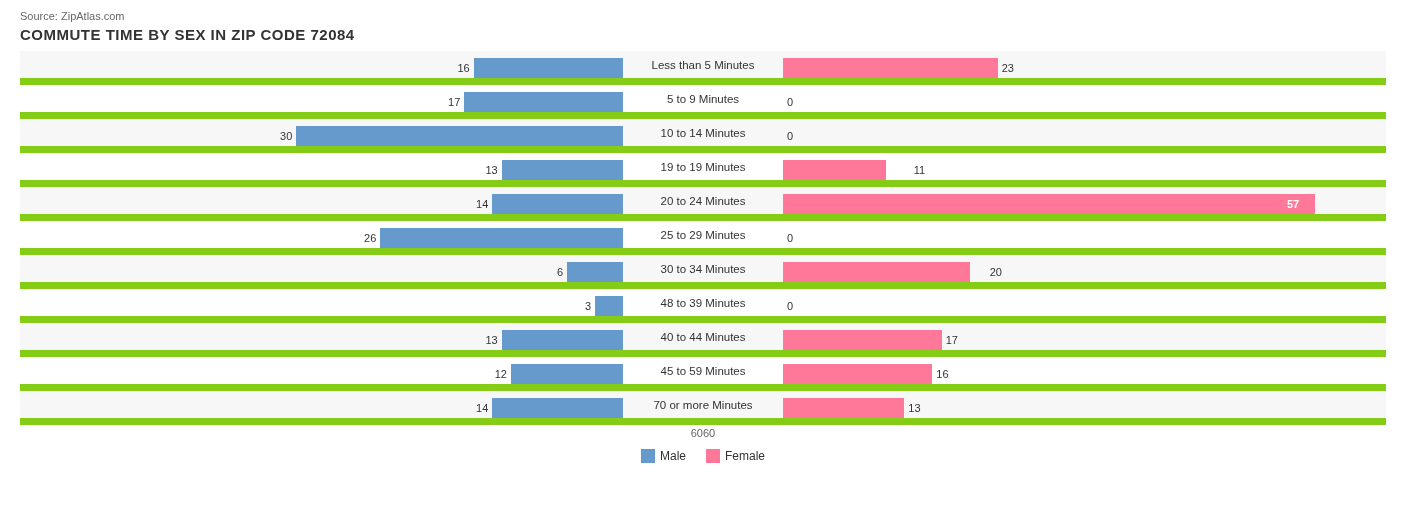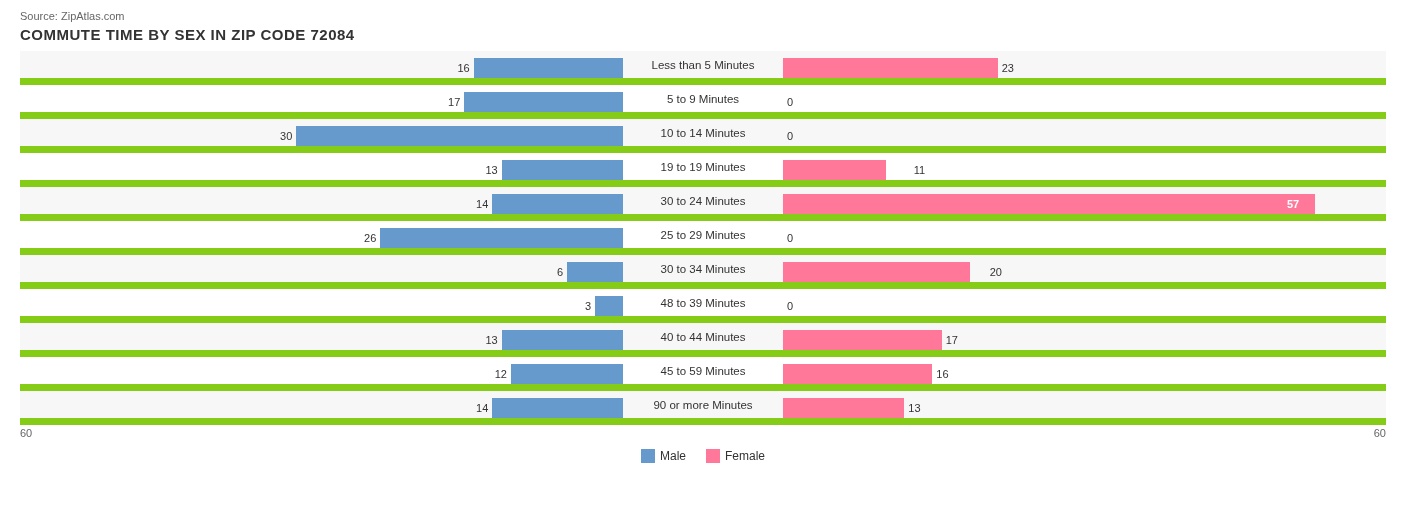--- a/index.html
+++ b/index.html
@@ -90,21 +90,21 @@
       display: flex;
       align-items: center;
       gap: 5px;
     }
     .legend-box {
       width: 14px;
       height: 14px;
     }
     .axis-labels {
       display: flex;
-      justify-content: space-between;
+      justify-content: center;
       font-size: 11px;
       color: #666;
       padding: 2px 0;
     }
   </style>
 </head>
 <body>
 
 <div class="source">Source: ZipAtlas.com</div>
 <div class="chart-title">COMMUTE TIME BY SEX IN ZIP CODE 72084</div>
@@ -135,21 +135,21 @@
     <div class="row">
       <div class="left-bar" style="width: 121.333px;"></div>
       <div class="left-label" style="position: absolute; top: 7px; height: 20px; line-height: 20px; font-size: 11px; color: rgb(51, 51, 51); z-index: 10; right: calc(50% + 205.333px);">13</div>
       <div class="label-col">19 to 19 Minutes</div>
       <div class="right-bar" style="width: 102.667px;"></div>
       <div style="position: absolute; top: 7px; height: 20px; line-height: 20px; font-size: 11px; color: rgb(51, 51, 51); z-index: 10; left: calc(50% + 186.667px); margin-left: 24px;">11</div>
     </div>
     <div class="row">
       <div class="left-bar" style="width: 130.667px;"></div>
       <div class="left-label" style="position: absolute; top: 7px; height: 20px; line-height: 20px; font-size: 11px; color: rgb(51, 51, 51); z-index: 10; right: calc(50% + 214.667px);">14</div>
-      <div class="label-col">30 to 24 Minutes</div>
+      <div class="label-col">20 to 24 Minutes</div>
       <div class="right-bar" style="width: 532px;"></div>
       <div style="position: absolute; top: 7px; height: 20px; line-height: 20px; font-size: 11px; color: rgb(255, 255, 255); z-index: 10; left: calc(50% + 584px); font-weight: bold;">57</div>
     </div>
     <div class="row">
       <div class="left-bar" style="width: 242.667px;"></div>
       <div class="left-label" style="position: absolute; top: 7px; height: 20px; line-height: 20px; font-size: 11px; color: rgb(51, 51, 51); z-index: 10; right: calc(50% + 326.667px);">26</div>
       <div class="label-col">25 to 29 Minutes</div>
       <div class="right-bar" style="width: 0px;"></div>
       <div style="position: absolute; top: 7px; height: 20px; line-height: 20px; font-size: 11px; color: rgb(51, 51, 51); z-index: 10; left: calc(50% + 84px);">0</div>
     </div>
@@ -177,21 +177,21 @@
     <div class="row">
       <div class="left-bar" style="width: 112px;"></div>
       <div class="left-label" style="position: absolute; top: 7px; height: 20px; line-height: 20px; font-size: 11px; color: rgb(51, 51, 51); z-index: 10; right: calc(50% + 196px);">12</div>
       <div class="label-col">45 to 59 Minutes</div>
       <div class="right-bar" style="width: 149.333px;"></div>
       <div style="position: absolute; top: 7px; height: 20px; line-height: 20px; font-size: 11px; color: rgb(51, 51, 51); z-index: 10; left: calc(50% + 233.333px);">16</div>
     </div>
     <div class="row">
       <div class="left-bar" style="width: 130.667px;"></div>
       <div class="left-label" style="position: absolute; top: 7px; height: 20px; line-height: 20px; font-size: 11px; color: rgb(51, 51, 51); z-index: 10; right: calc(50% + 214.667px);">14</div>
-      <div class="label-col">90 or more Minutes</div>
+      <div class="label-col">70 or more Minutes</div>
       <div class="right-bar" style="width: 121.333px;"></div>
       <div style="position: absolute; top: 7px; height: 20px; line-height: 20px; font-size: 11px; color: rgb(51, 51, 51); z-index: 10; left: calc(50% + 205.333px);">13</div>
     </div>
   </div>
 
 <div class="axis-labels">
   <span>60</span>
   <span>60</span>
 </div>
 

